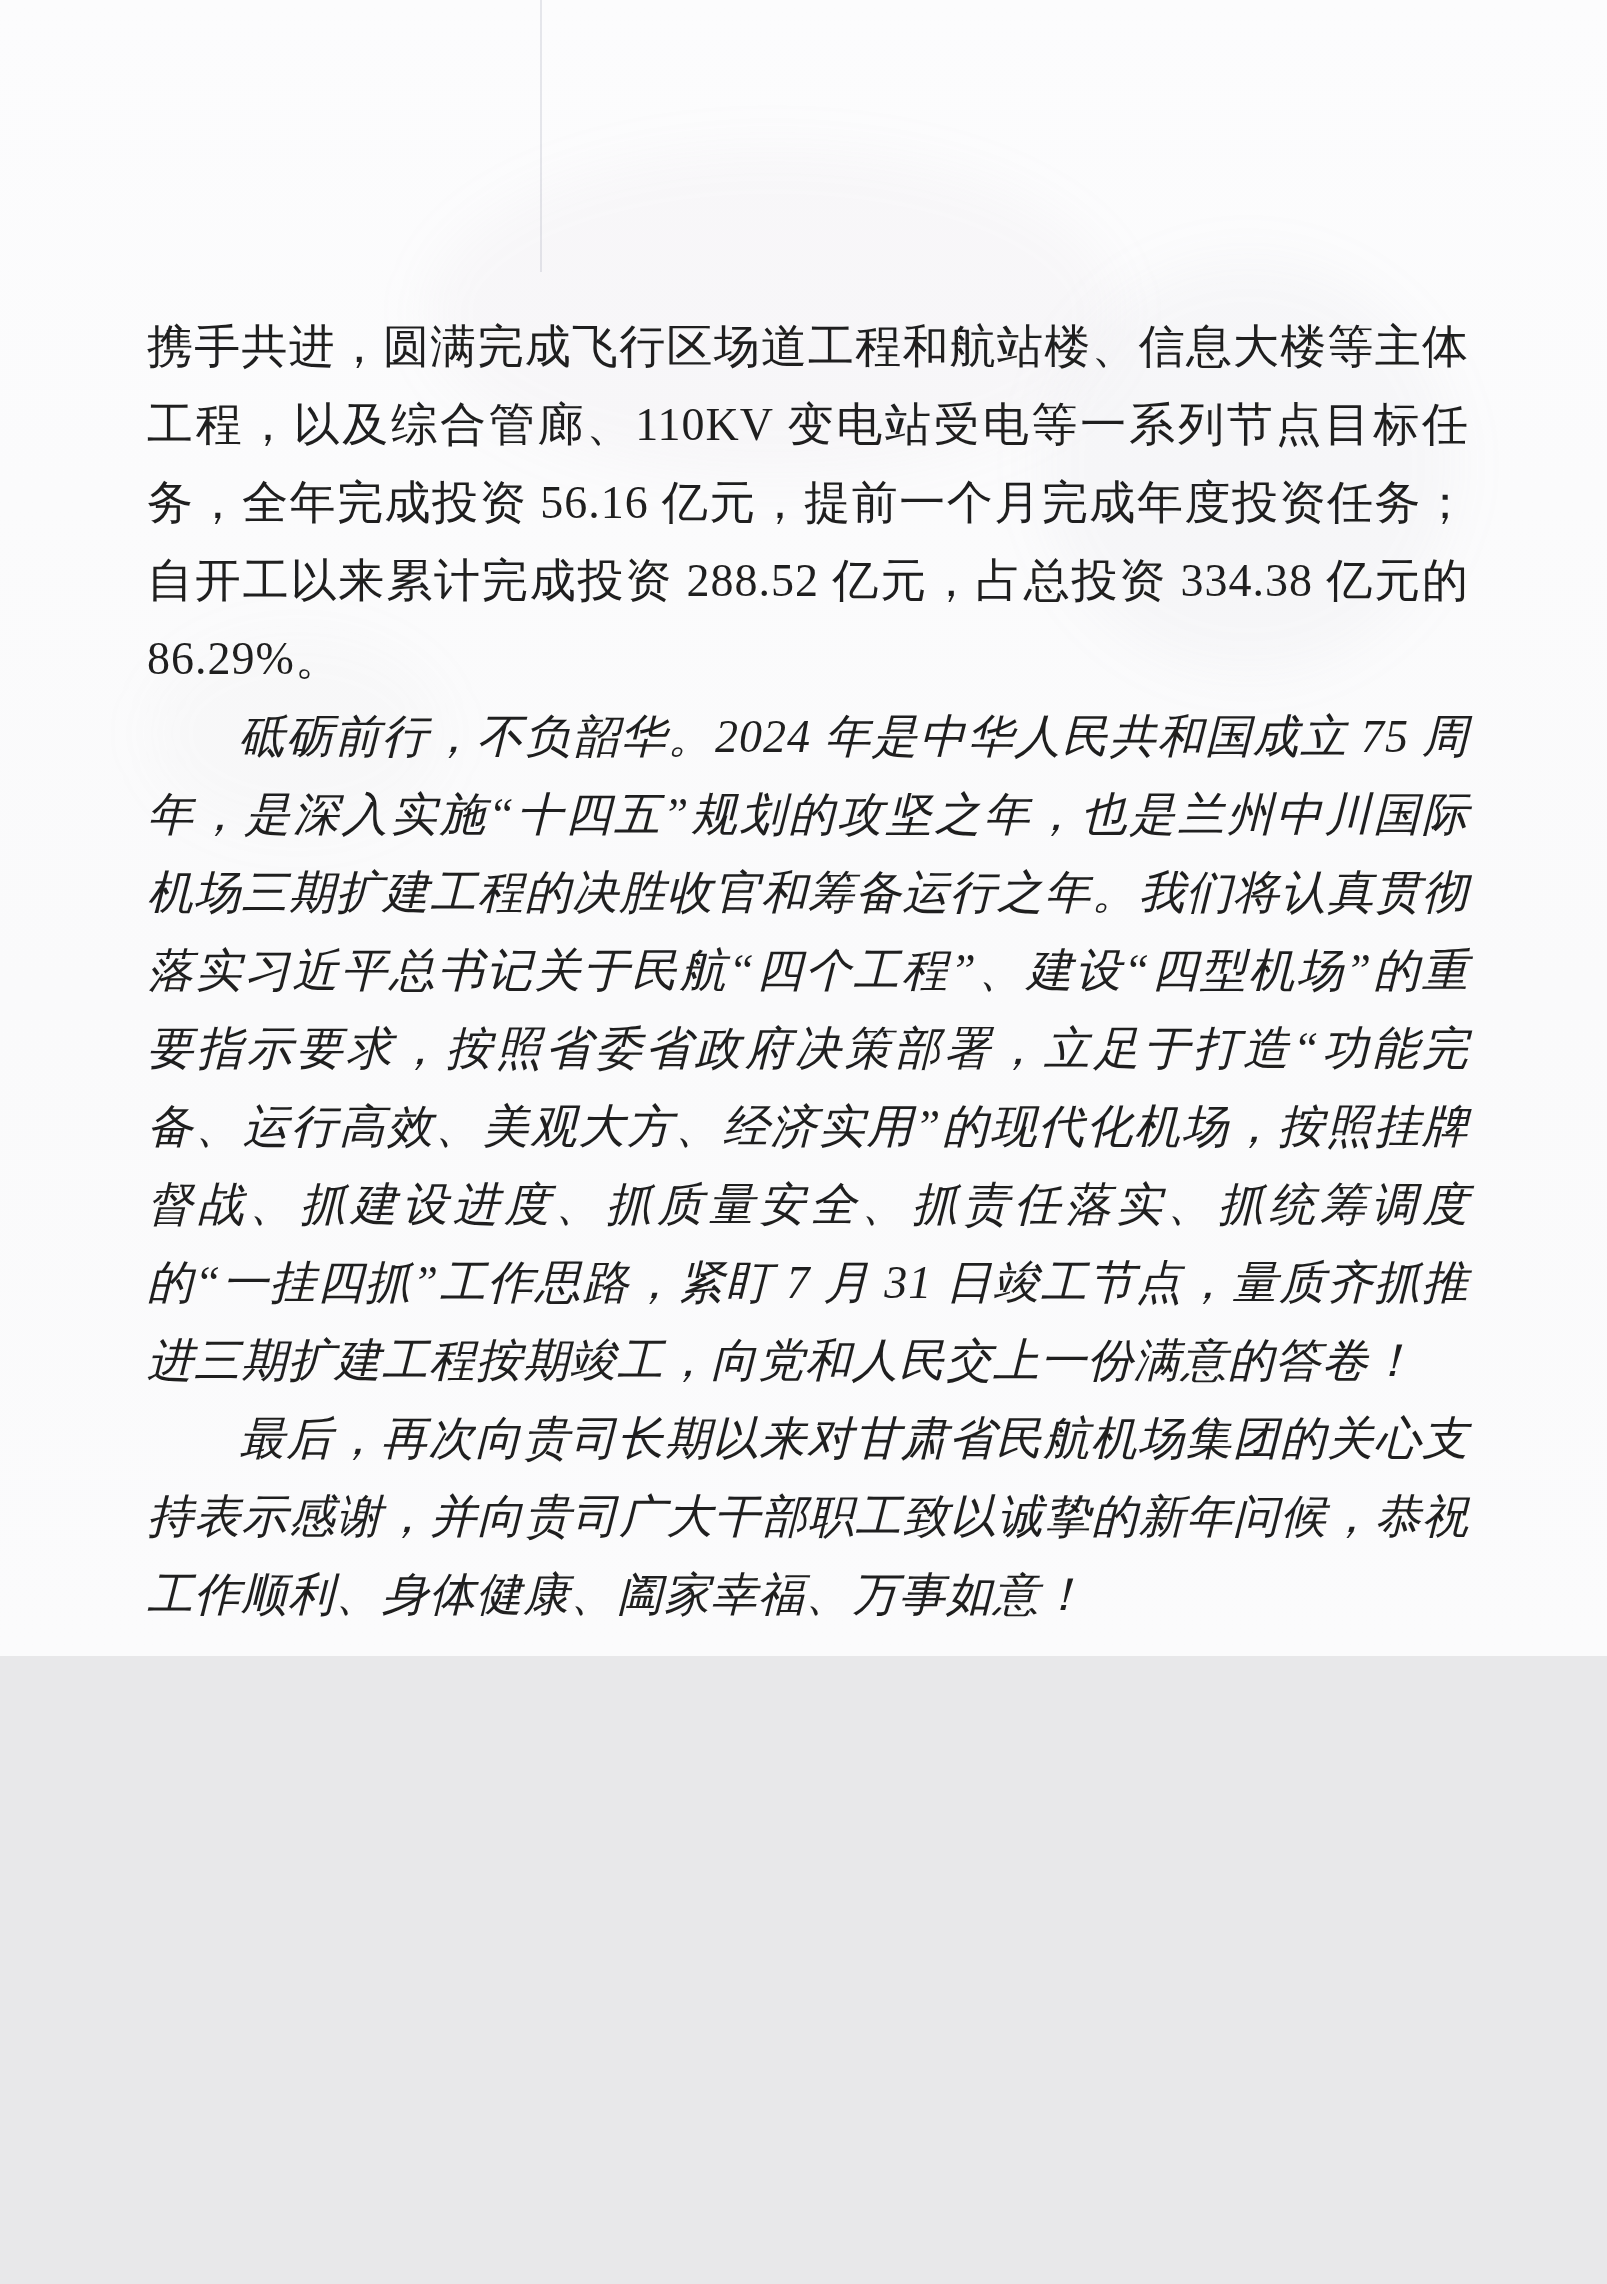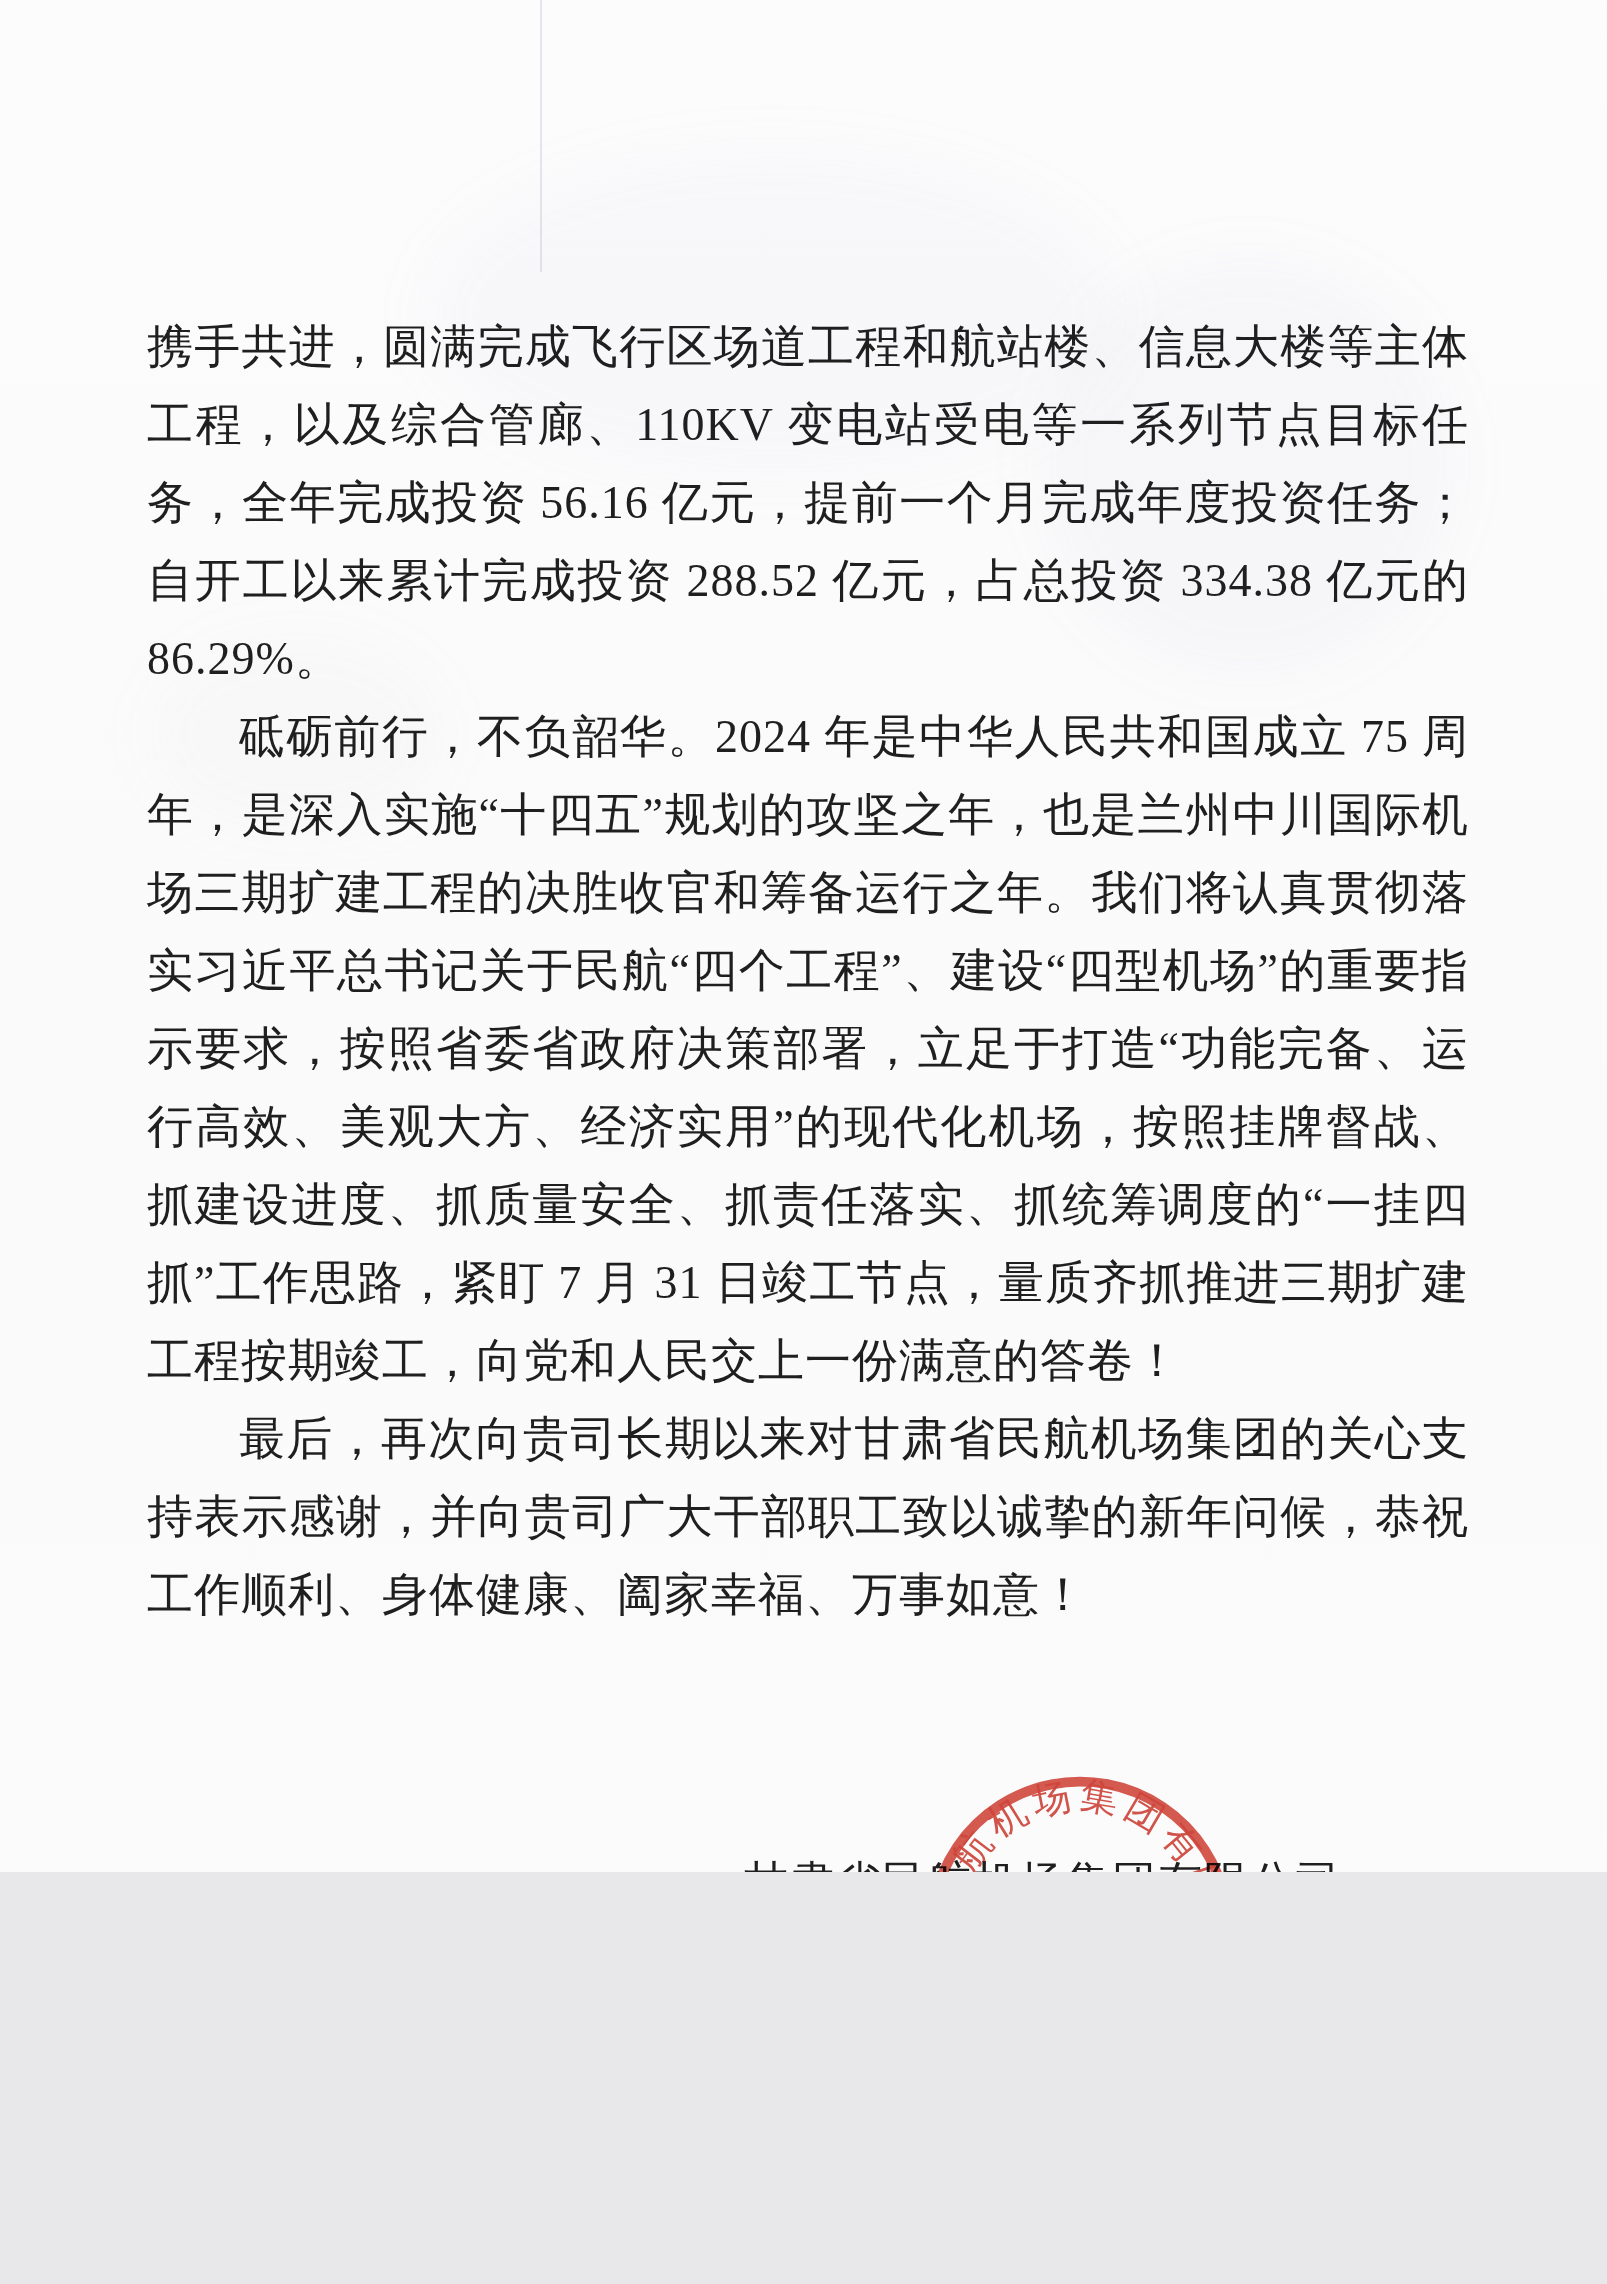--- a/index.html
+++ b/index.html
@@ -3,21 +3,21 @@
 <meta charset="utf-8">
 <style>
   html, body { margin: 0; padding: 0; }
   body {
     font-family: "Liberation Serif", serif;
     background: #e8e8ea;
   }
   .page {
     position: relative;
     width: 1608px;
-    height: 1872px;
+    height: 1656px;
     margin: 0 auto;
     background: linear-gradient(180deg, #fcfcfd 0%, #fafafb 60%, #fbfbfc 100%);
     overflow: hidden;
     color: #1f1f1f;
   }
   
   .scan-line {
     position: absolute;
     left: 540px; top: 0;
     width: 2px; height: 272px;
@@ -41,21 +41,21 @@
     font-size: 46px;
     line-height: 78px;
     letter-spacing: 1px;
     text-align: justify;
     text-align-last: left;
   }
   .text-block p {
     margin: 0;
     padding: 0;
   }
-  .text-block p.indent { text-indent: 2em; }
+  .text-block p.indent { text-indent: 2em; font-style: italic; }
 
   .signature-line {
     position: absolute;
     top: 1853px;
     right: 266px;
     font-size: 44px;
     letter-spacing: 2px;
     white-space: nowrap;
     z-index: 2;
   }

